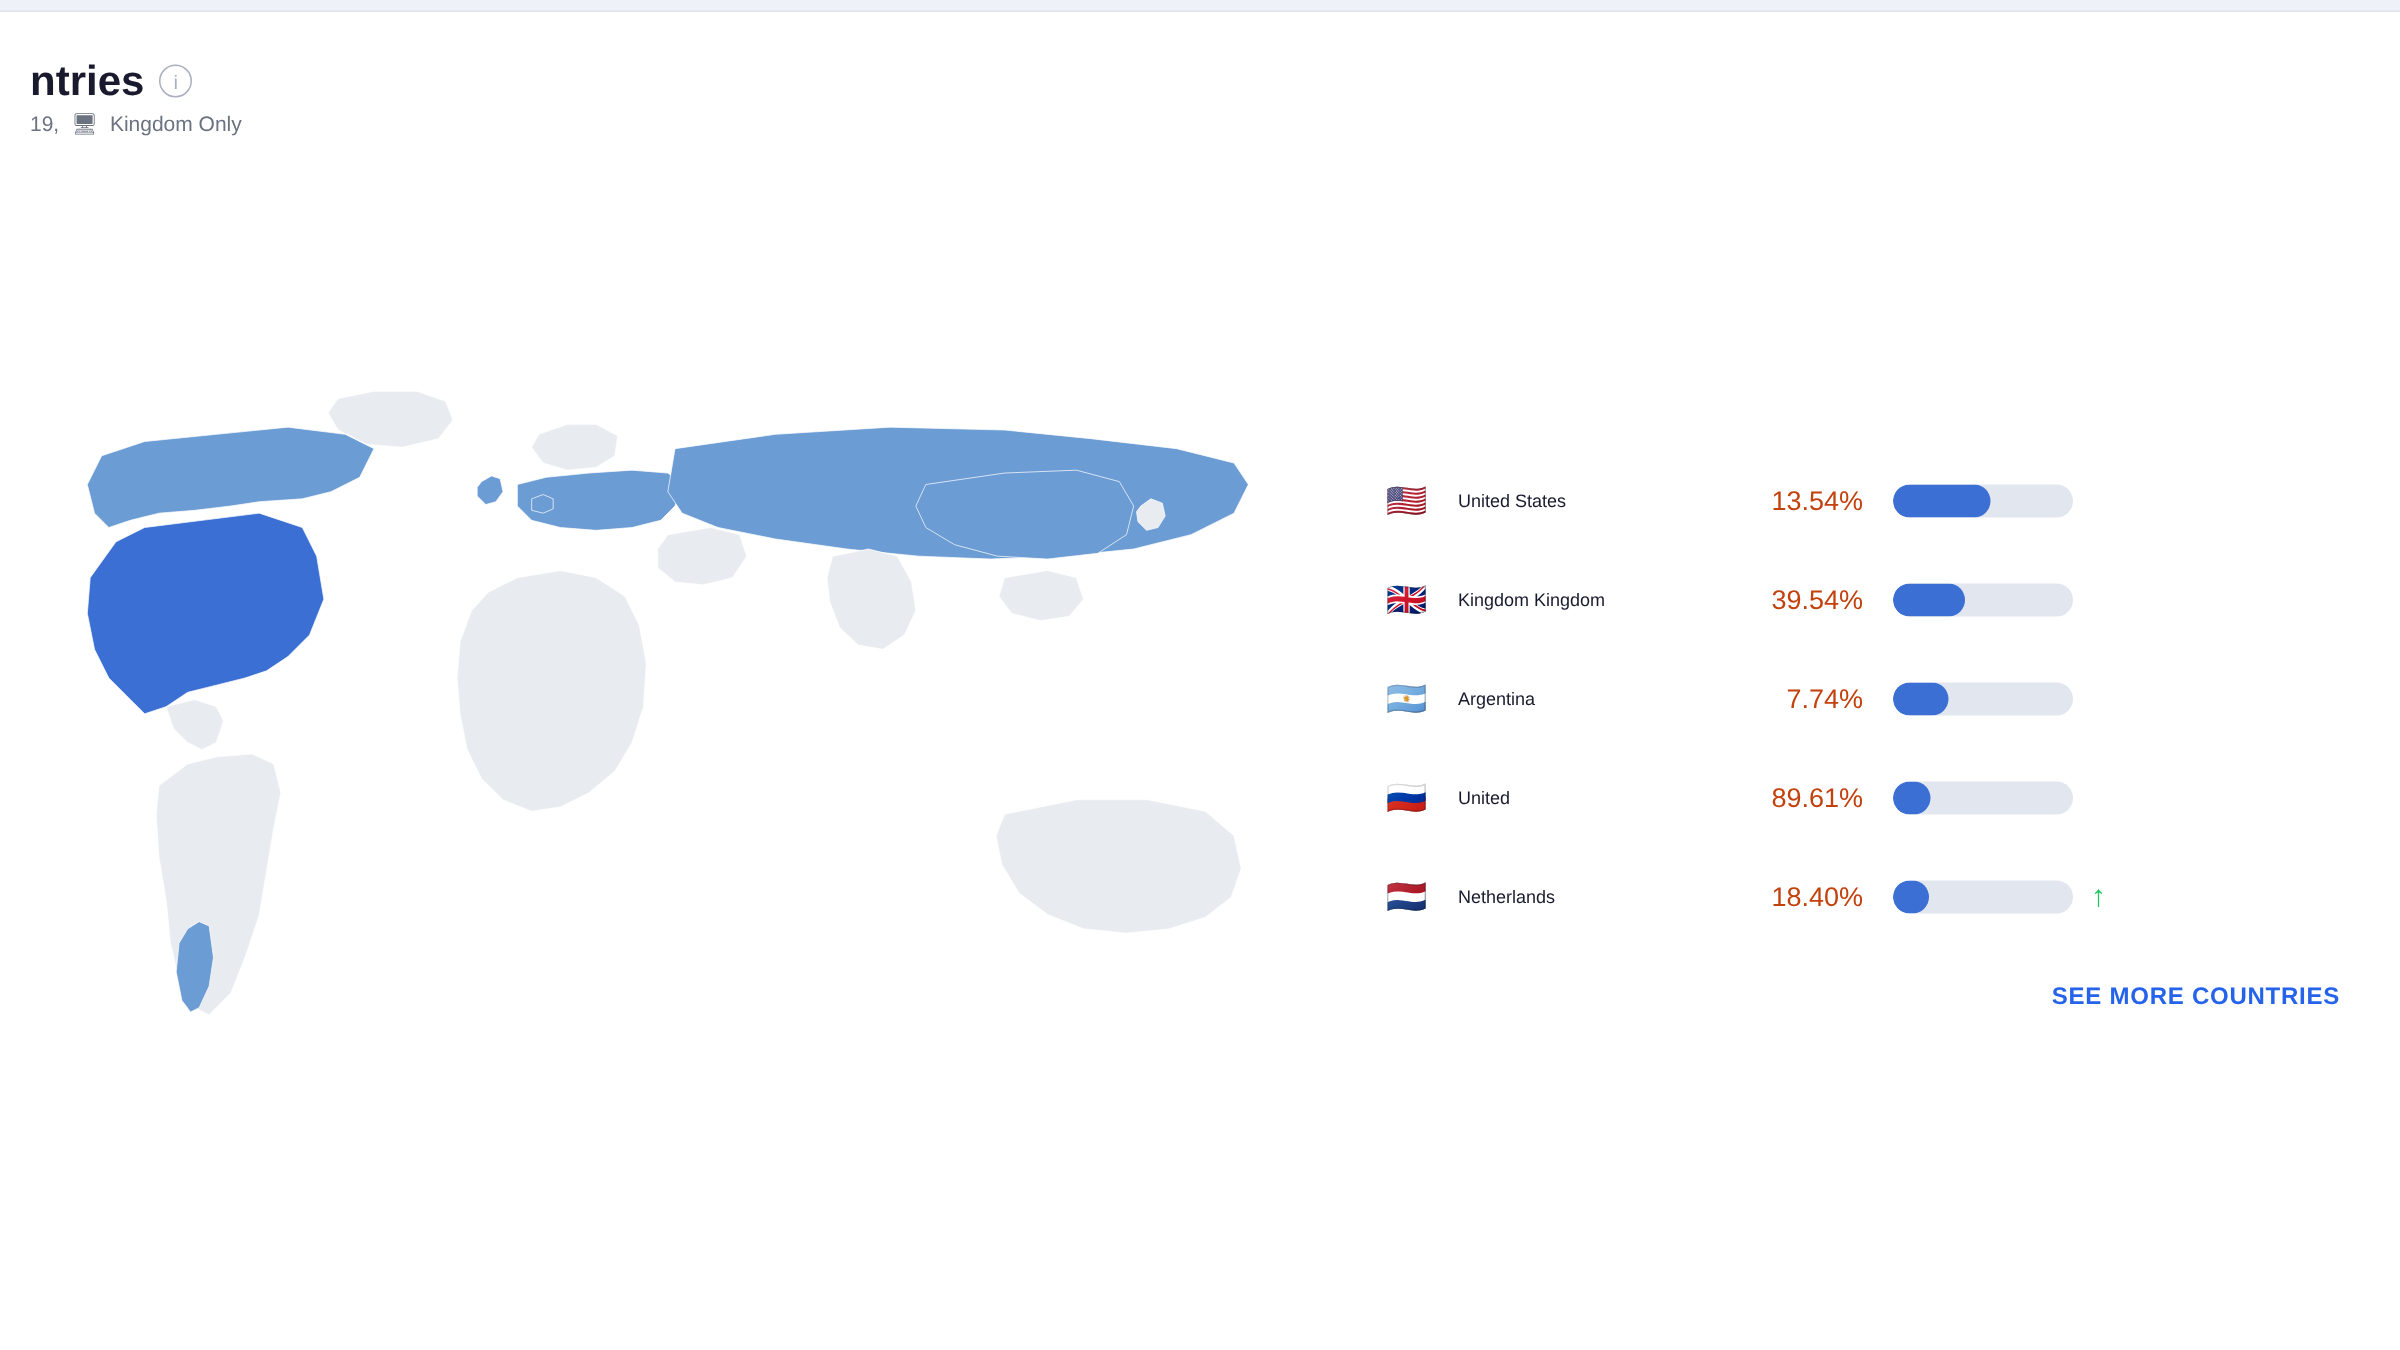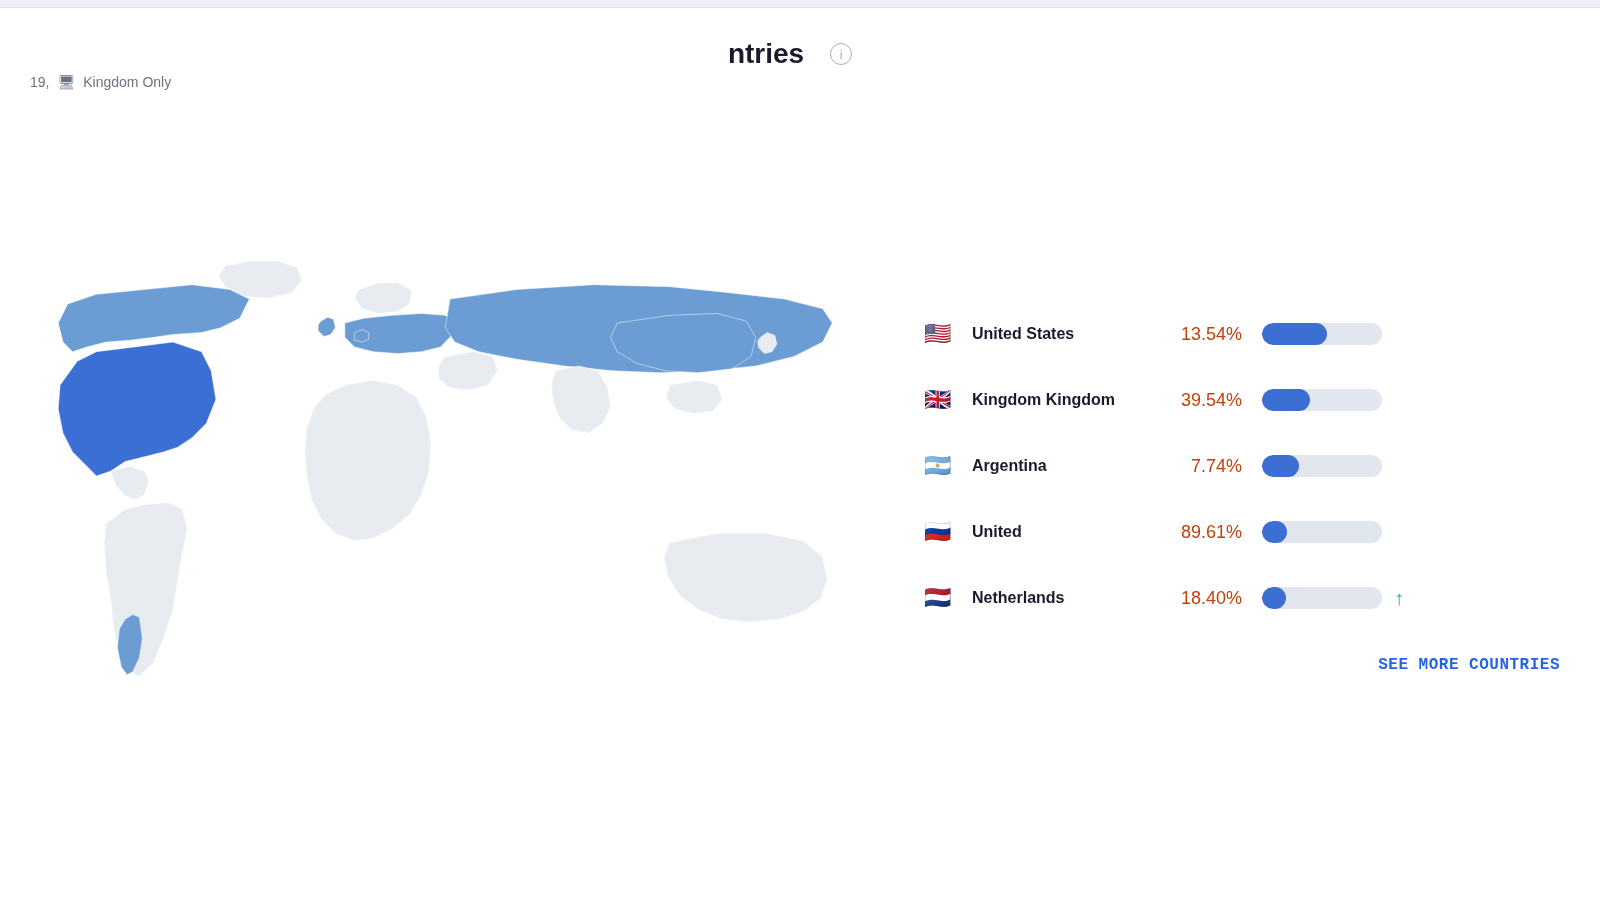--- a/index.html
+++ b/index.html
@@ -32,23 +32,22 @@
       display: flex;
       flex-direction: column;
       flex: 1;
       padding: 30px 40px 20px 20px;
       background: #fff;
     }
 
     .header-section {
       display: flex;
       align-items: center;
-      gap: 26px;
+      gap: 10px;
       margin-bottom: 4px;
-      justify-content: center;
     }
 
     .section-title {
       font-size: 28px;
       font-weight: 600;
       color: #1a1a2e;
     }
 
     .info-icon {
       width: 22px;
@@ -63,21 +62,20 @@
       cursor: pointer;
     }
 
     .subtitle {
       display: flex;
       align-items: center;
       gap: 8px;
       color: #6b7280;
       font-size: 14px;
       margin-bottom: 20px;
-      margin-left: 10px;
     }
 
     .desktop-icon {
       display: inline-flex;
       align-items: center;
     }
 
     .main-content {
       display: flex;
       flex: 1;
@@ -124,23 +122,23 @@
       overflow: hidden;
       margin-right: 16px;
       flex-shrink: 0;
       display: flex;
       align-items: center;
       justify-content: center;
       font-size: 22px;
     }
 
     .country-name {
-      font-size: 16px;
+      font-size: 12px;
       color: #1a1a2e;
-      font-weight: 700;
+      font-weight: 400;
       min-width: 180px;
     }
 
     .country-pct {
       font-size: 18px;
       color: #c2410c;
       font-weight: 500;
       min-width: 90px;
       text-align: right;
       margin-right: 20px;
@@ -173,21 +171,20 @@
     .see-more-link {
       color: #2563eb;
       font-size: 16px;
       font-weight: 700;
       text-transform: uppercase;
       letter-spacing: 0.5px;
       cursor: pointer;
       text-align: right;
       margin-top: 40px;
       padding-right: 0;
-      font-family: Liberation Mono, monospace;
     }
 
     
     .country-path {
       fill: #e8ecf0;
       stroke: #fff;
       stroke-width: 0.5;
     }
     .country-path.highlighted {
       fill: #6b9cd4;

